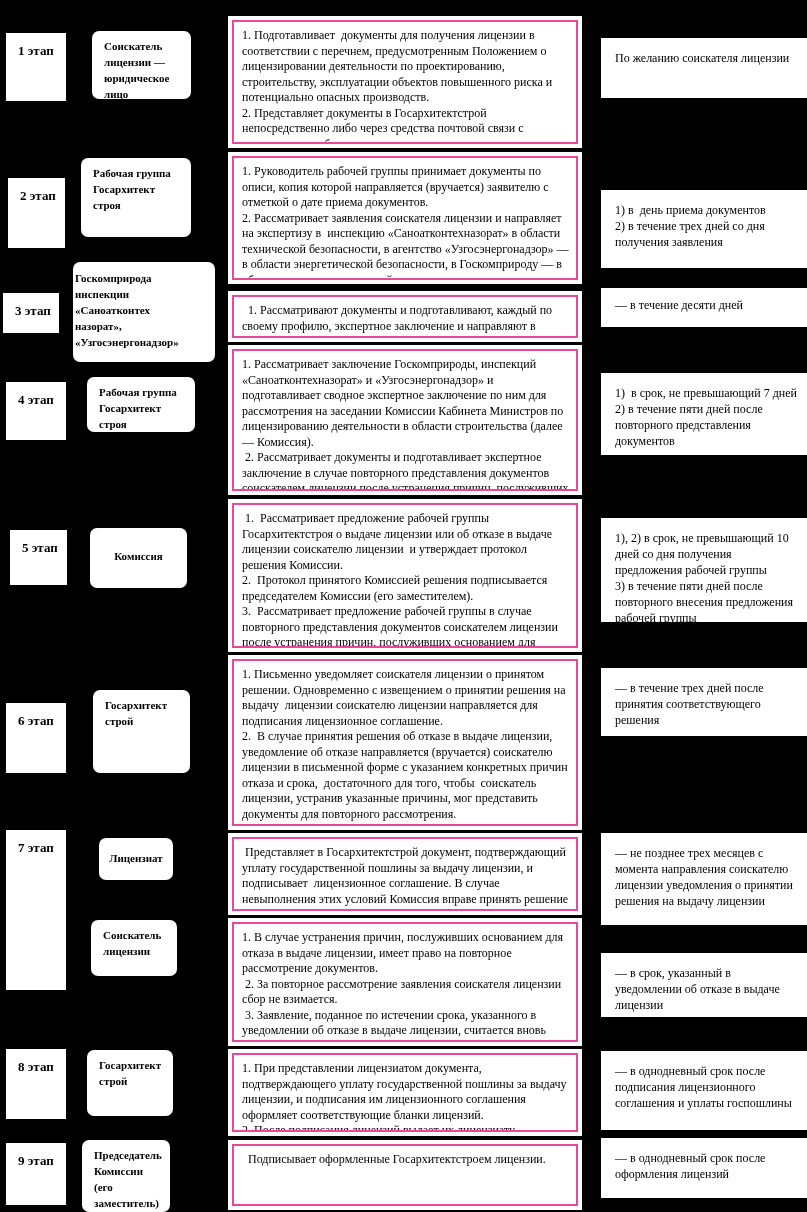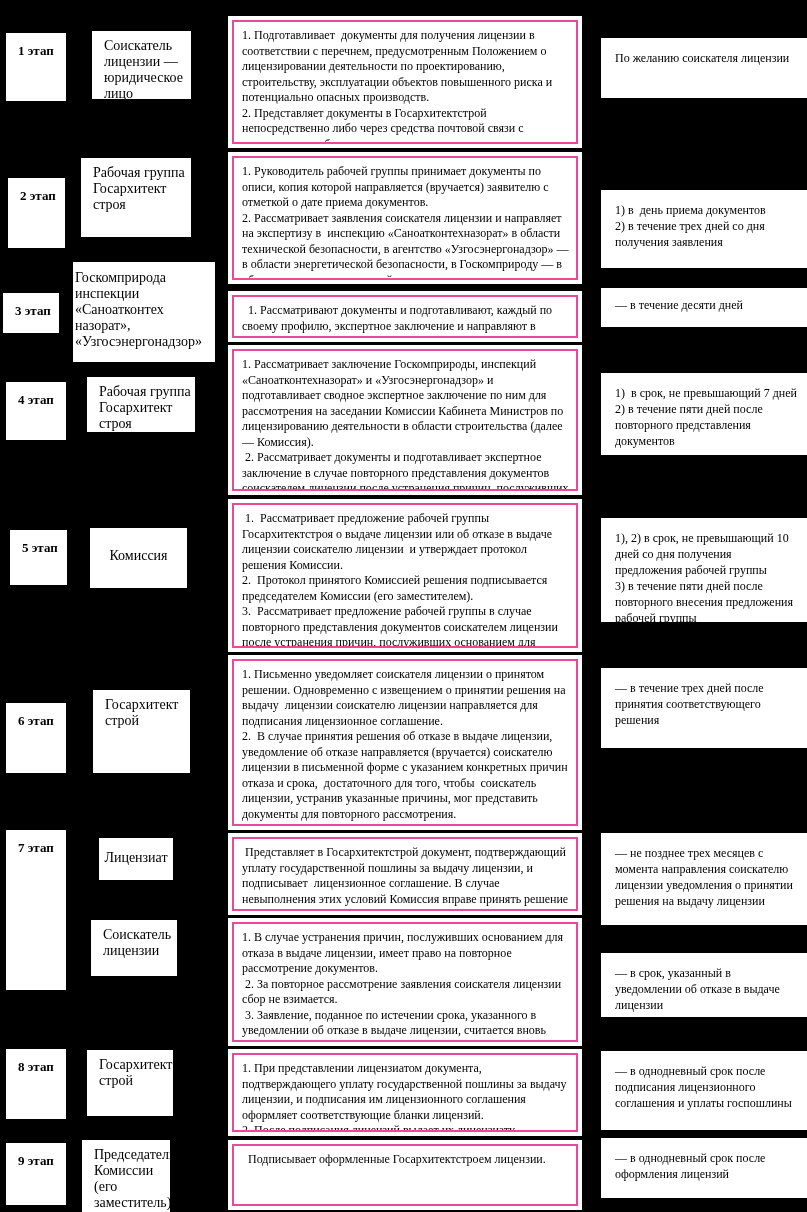--- a/index.html
+++ b/index.html
@@ -8,21 +8,21 @@
     position:relative; width:807px; height:1212px; background:#000;
     overflow:hidden; font-family:"Liberation Serif", serif; color:#000;
   }
   .box {
     position:absolute; background:#fff; box-sizing:border-box;
     white-space:pre-wrap; overflow:hidden;
   }
   
   .lbl { left:6px; width:60px; font-weight:bold; font-size:13px; line-height:16px; padding:10px 2px 0 12px; }
   
-  .act { font-weight:normal; font-size:14px; line-height:16px; padding:7px 4px 0 12px; }
+  .act { font-weight:bold; font-size:11px; line-height:16px; padding:7px 4px 0 12px;border-radius:7px; }
   
   .main {
     left:232px; width:346px; border:2px solid #ec4899;
     box-shadow:0 0 0 4px #fff;
     font-size:12px; line-height:15.5px; padding:6px 7px 4px 8px;
   }
   
   .tim { left:601px; width:206px; font-size:12px; line-height:16px; padding:12px 8px 0 14px; }
 
   .r1-lbl { top:33px;  height:68px; }
@@ -46,21 +46,21 @@
   .r4-tim { top:373px; height:82px; }
 
   .r5-lbl { left:10px; width:57px; top:530px; height:55px; }
   .r5-act { left:90px; top:528px; width:97px; height:60px; text-align:center; padding:20px 2px 0 2px; }
   .r5-main{ top:503px; height:145px; }
   .r5-tim { top:518px; height:104px; }
 
   .r6-lbl { top:695px; height:70px;margin-top:8px; }
   .r6-act { left:93px; top:690px; width:97px; height:83px; }
   .r6-main{ top:659px; height:167px; }
-  .r6-tim { top:668px; height:80px; }
+  .r6-tim { top:668px; height:68px; }
 
   .r7-lbl { top:830px; height:160px; }
   .r7-act { left:99px; top:838px; width:74px; height:42px; text-align:center; padding:12px 2px 0 2px; }
   .r7-main{ top:837px; height:74px; }
   .r7-tim { top:833px; height:92px; }
 
   .r7b-act { left:91px; top:920px; width:86px; height:56px; }
   .r7b-main{ top:922px; height:120px; }
   .r7b-tim { top:953px; height:64px; }
 

